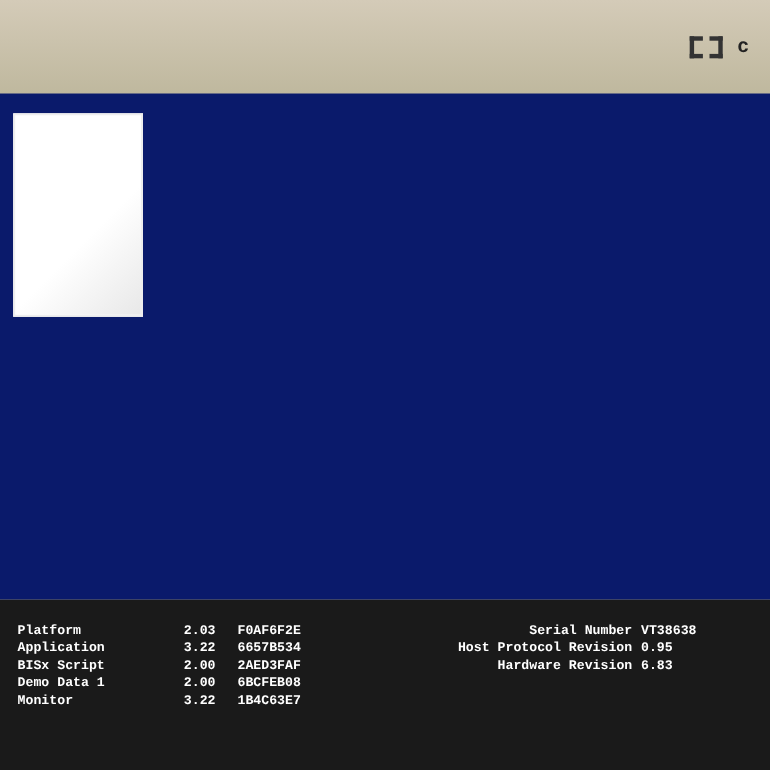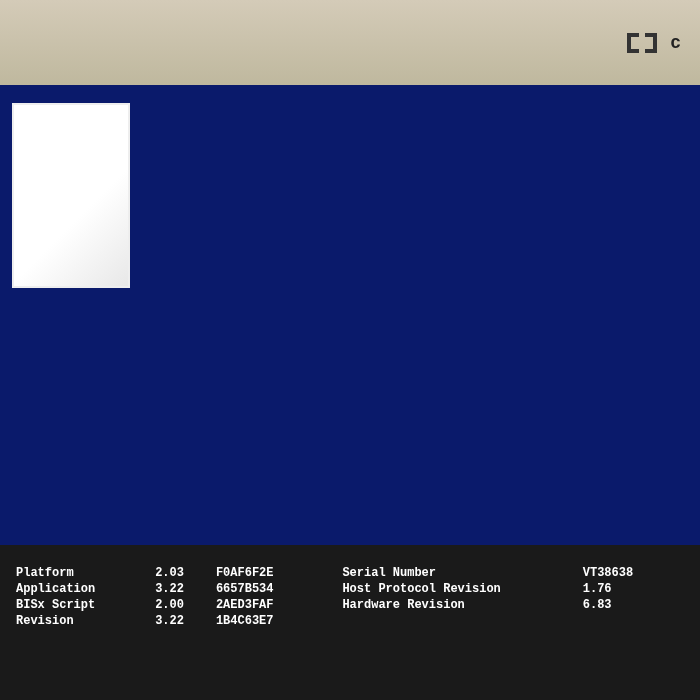--- a/index.html
+++ b/index.html
@@ -97,23 +97,23 @@
       color: #ffffff;
       font-size: 12px;
       font-family: 'Courier New', Courier, monospace;
       padding: 1px 8px 1px 0;
       white-space: nowrap;
       vertical-align: top;
       font-weight: bold;
     }
 
     .col-label { width: 110px; }
-    .col-version { width: 48px; }
+    .col-version { width: 48px; text-align: center; }
     .col-hash { width: 100px; }
-    .col-right-label { width: 190px; }
+    .col-right-label { width: 190px; text-align: right; }
     .col-right-value { width: 80px; }
   </style>
 </head>
 <body>
 
 <div class="top-bezel">
   <div class="logo-bracket">
     <svg width="40" height="28" viewBox="0 0 40 28">
 
       <rect x="1" y="4" width="4" height="20" fill="#333"></rect>
@@ -143,31 +143,38 @@
                      <td class="col-version">2.03</td>
                      <td class="col-hash">F0AF6F2E</td>
           <td class="col-right-label">Serial Number</td>
                      <td class="col-right-value">VT38638</td>
         </tr>
         <tr>
           <td class="col-label">Application</td>
                      <td class="col-version">3.22</td>
                      <td class="col-hash">6657B534</td>
           <td class="col-right-label">Host Protocol Revision</td>
-                     <td class="col-right-value">1.76</td>
+                     <td class="col-right-value">0.95</td>
         </tr>
         <tr>
           <td class="col-label">BISx Script</td>
                      <td class="col-version">2.00</td>
                      <td class="col-hash">2AED3FAF</td>
           <td class="col-right-label">Hardware Revision</td>
                      <td class="col-right-value">6.83</td>
         </tr>
         <tr>
-          <td class="col-label">Revision</td>
+          <td class="col-label">Demo Data 1</td>
+                     <td class="col-version">2.00</td>
+                     <td class="col-hash">6BCFEB08</td>
+          <td class="col-right-label"></td>
+          <td class="col-right-value"></td>
+        </tr>
+        <tr>
+          <td class="col-label">Monitor</td>
                      <td class="col-version">3.22</td>
                      <td class="col-hash">1B4C63E7</td>
           <td class="col-right-label"></td>
           <td class="col-right-value"></td>
         </tr>
       </tbody>
   </table>
 </div>
 
 </body></html>

